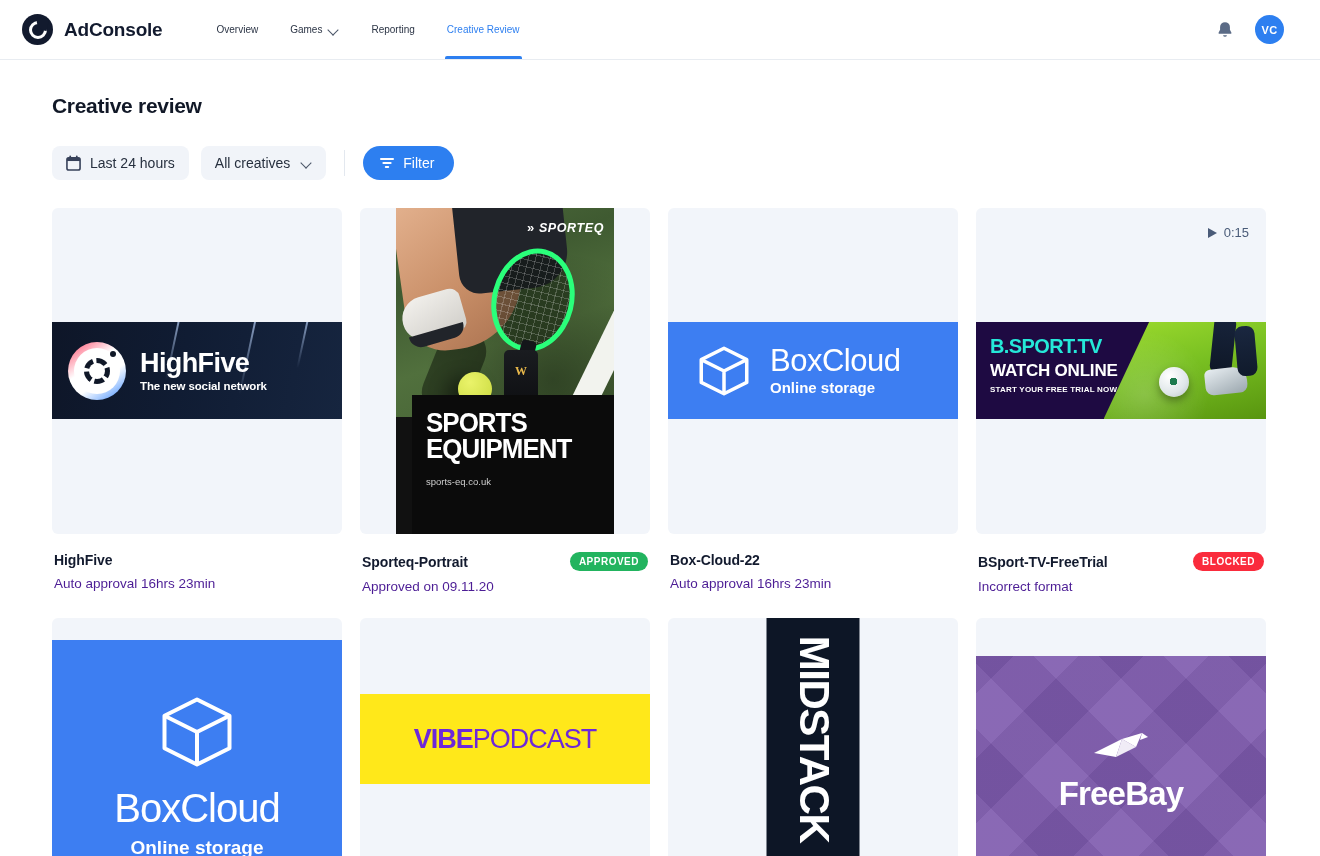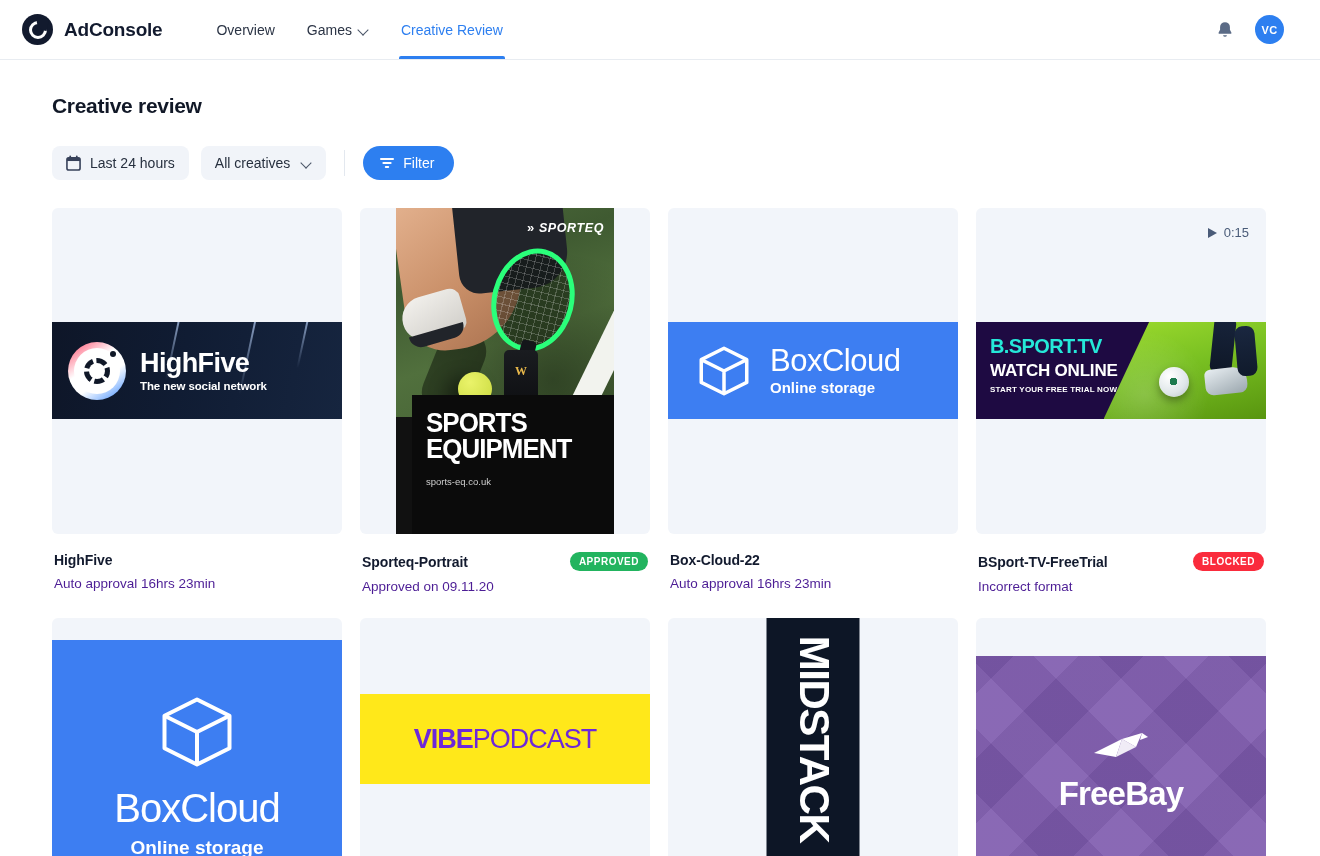--- a/index.html
+++ b/index.html
@@ -41,21 +41,21 @@
     transform: rotate(12deg);
   }
   .brand-name {
     font-size: 19px; font-weight: bold; letter-spacing: -0.2px; color: #121a2e;
   }
 
   .nav { display: flex; align-items: center; height: 100%; gap: 0; }
   .nav-item {
     display: flex; align-items: center; gap: 7px;
     padding: 0 16px; height: 100%;
-    font-size: 14px; color: #2b3445;
+    font-size: 10px; color: #2b3445;
     cursor: pointer; position: relative;
     white-space: nowrap;
   }
   .nav-item.active { color: #2d7ff0; }
   .nav-item.active::after {
     content: ""; position: absolute; left: 14px; right: 14px; bottom: 0;
     height: 3px; background: #2d7ff0; border-radius: 2px 2px 0 0;
   }
   .chev { display: inline-block; width: 10px; height: 10px; position: relative; }
   .chev::before {
@@ -383,20 +383,23 @@
     <div class="brand-name">AdConsole</div>
   </div>
 
   <nav class="nav">
     <div class="nav-item">
       <span>Overview</span>
     </div>
     <div class="nav-item">
       <span>Games</span>
       <span class="chev"></span>
+    </div>
+    <div class="nav-item">
+      <span>Reporting</span>
     </div>
     <div class="nav-item active">
       <span>Creative Review</span>
     </div>
   </nav>
 
   <div class="header-right">
     <svg class="bell" viewBox="0 0 24 24">
       <path d="M12 2.6a5.9 5.9 0 0 0-5.9 5.9v3.2L4.4 15c-.4.7.1 1.6.9 1.6h13.4c.8 0 1.3-.9.9-1.6l-1.7-3.3V8.5A5.9 5.9 0 0 0 12 2.6z" fill="#5b6b86"></path>
       <path d="M9.6 18.2a2.5 2.5 0 0 0 4.8 0z" fill="#5b6b86"></path>

